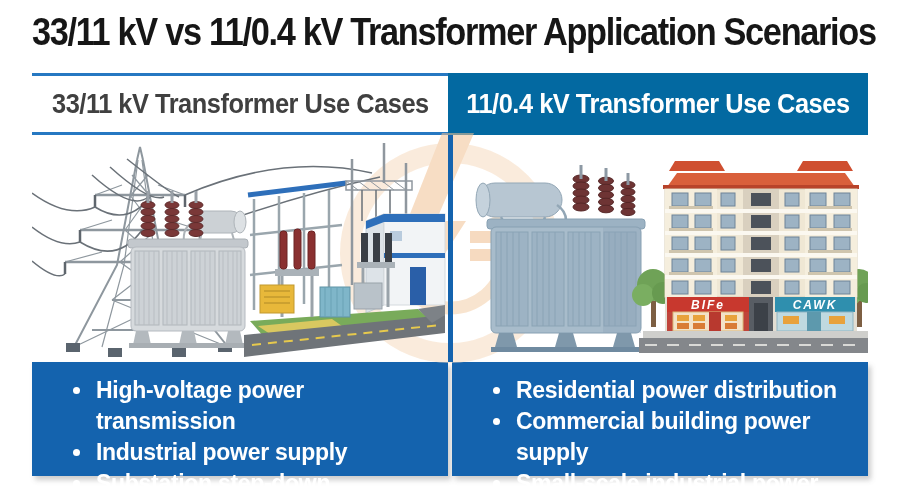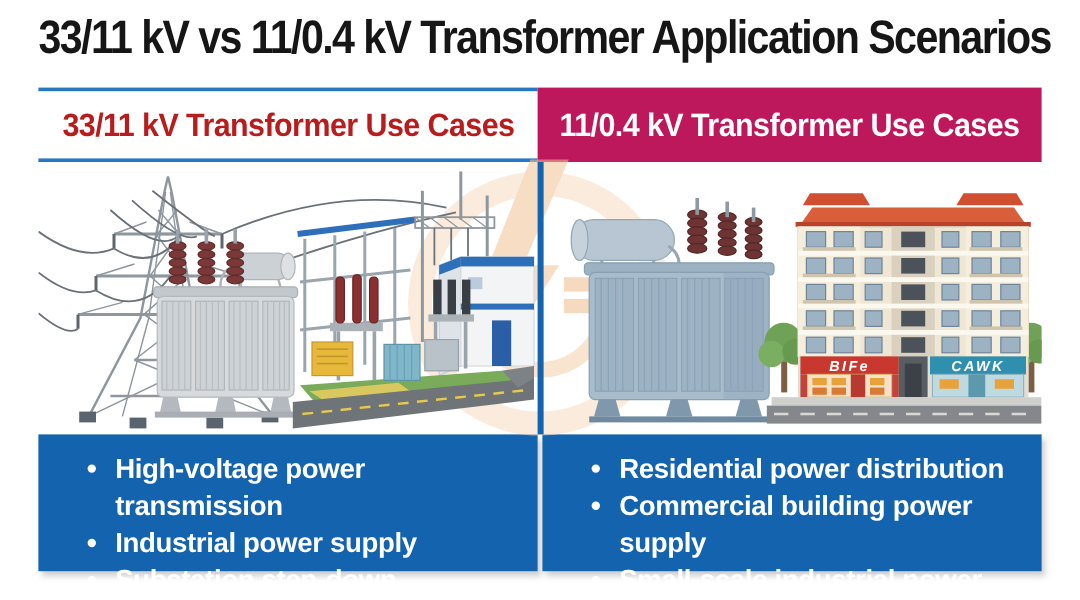--- a/index.html
+++ b/index.html
@@ -13,24 +13,24 @@
     white-space:nowrap;transform:scaleX(0.88);transform-origin:left center;
   }
   .table{position:absolute;left:32px;top:73px;width:836px;height:403px;}
   .header-row{position:absolute;left:0;top:0;width:836px;height:62px;display:flex;}
   .header-cell{display:flex;align-items:center;justify-content:center;}
   .header-cell .htext{
     font-size:27px;font-weight:bold;letter-spacing:-0.5px;white-space:nowrap;
     transform:scaleX(0.94);
   }
   .header-left{
-    width:416px;background:#ffffff;color:#b91c1c;box-sizing:border-box;
+    width:416px;background:#ffffff;color:#404040;box-sizing:border-box;
     border-top:3px solid #2678c2;border-bottom:3px solid #2678c2;
   }
-  .header-right{width:420px;background:#be185d;color:#ffffff;}
+  .header-right{width:420px;background:#0369a1;color:#ffffff;}
   .body-row{position:absolute;left:0;top:62px;width:836px;height:227px;background:#ffffff;font-style:italic;}
   .watermark{position:absolute;left:288px;top:-10px;width:260px;height:250px;z-index:1;opacity:0.55;}
   .panel{position:absolute;top:0;height:227px;z-index:2;}
   .panel-left{left:0;width:416px;}
   .panel-right{left:421px;width:415px;}
   .v-divider{position:absolute;left:416px;top:0;width:5px;height:227px;background:#1463ae;z-index:3;}
   .bullets-row{position:absolute;left:0;top:289px;width:836px;height:114px;}
   .bullet-box{
     position:absolute;top:0;height:114px;width:416px;background:#1463ae;box-sizing:border-box;
     box-shadow:3px 4px 5px rgba(90,90,90,0.30);

